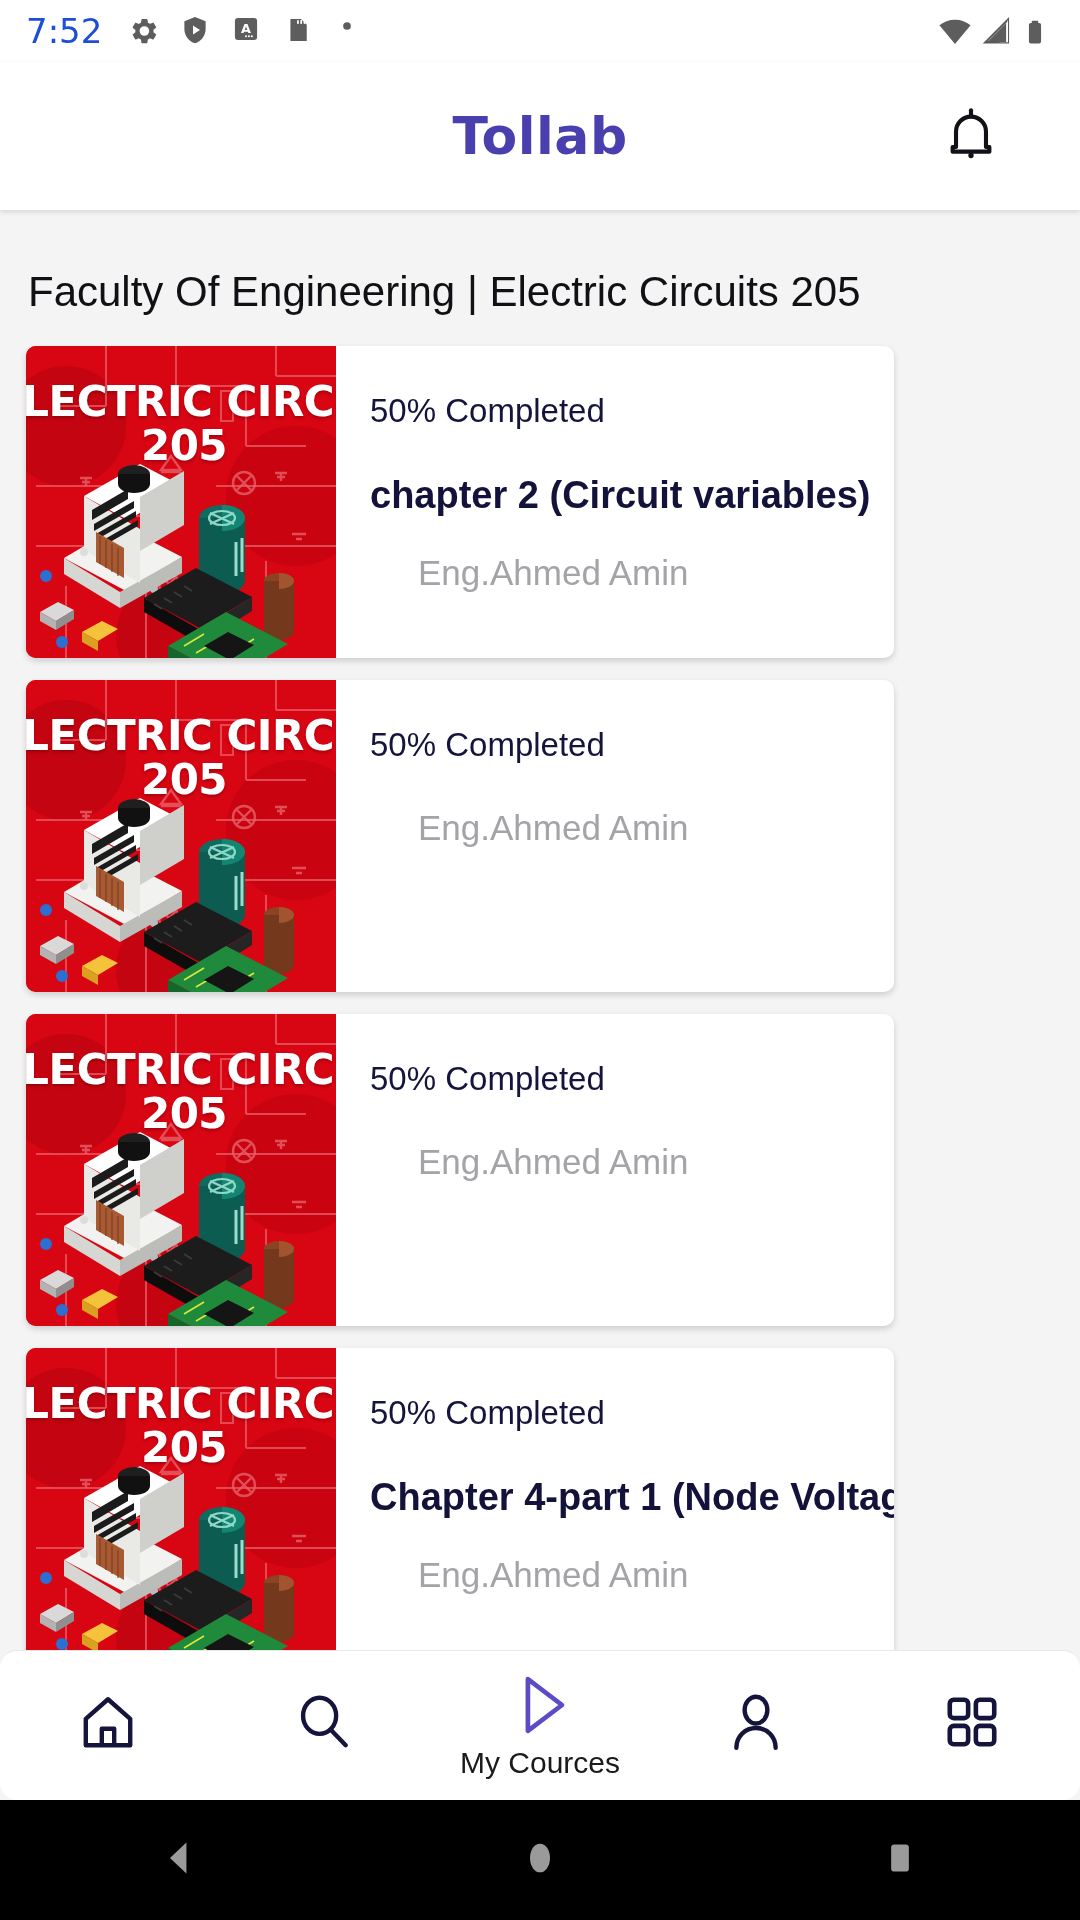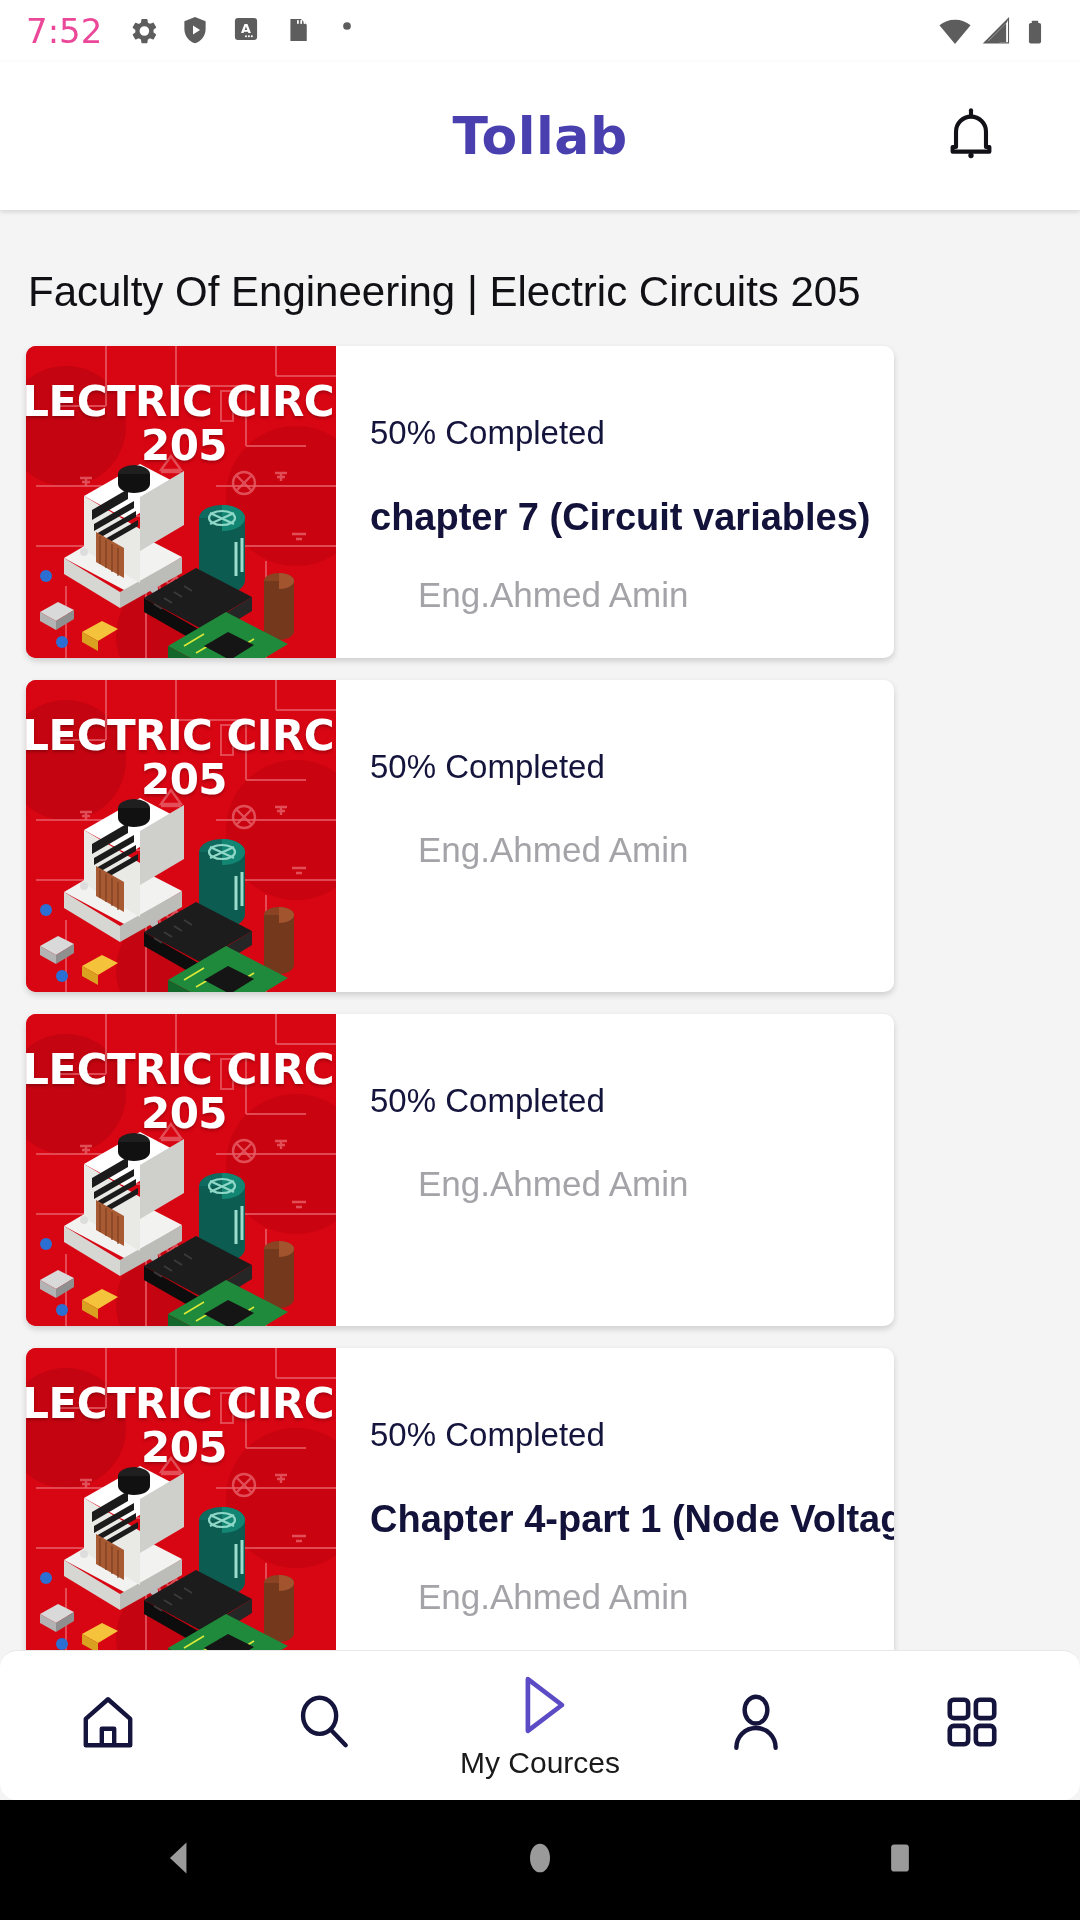--- a/index.html
+++ b/index.html
@@ -11,21 +11,21 @@
   }
   #screen { position:relative; width:1080px; height:1920px; background:#f4f4f4; }
 
   
   .status-bar {
     position:absolute; top:0; left:0; width:1080px; height:62px;
     background:#ffffff; display:flex; align-items:center;
     padding:0 26px;
   }
   .status-time {
-    font-size:34px; color:#ec4899; letter-spacing:0px;
+    font-size:34px; color:#1d4ed8; letter-spacing:0px;
     font-family:"DejaVu Sans", sans-serif;
   }
   .status-icons-left { display:flex; align-items:center; gap:20px; margin-left:26px; }
   .status-icons-right { margin-left:auto; display:flex; align-items:center; gap:10px; }
   .sicon { width:32px; height:32px; display:block; }
   .sicon svg { display:block; }
 
   
   .app-bar {
     position:absolute; top:62px; left:0; width:1080px; height:148px;
@@ -89,21 +89,21 @@
   }
   .thumb-title .num { display:block; font-size:42px; }
 
   .card-body {
     flex:1; padding:46px 30px 0 34px;
     display:flex; flex-direction:column;
   }
   .progress-text {
     font-family:"Liberation Sans Narrow","Liberation Sans", sans-serif;
     font-stretch:condensed;
-    font-size:33px; color:#14143c; margin-bottom:44px;margin-top:22px;
+    font-size:33px; color:#14143c; margin-bottom:44px;
   }
   .chapter-title {
     font-family:"Liberation Sans Narrow","Liberation Sans", sans-serif;
     font-stretch:condensed;
     font-size:38px; font-weight:bold; color:#12123a;
     margin-bottom:36px; white-space:nowrap;
   }
   .instructor {
     font-family:"Liberation Sans Narrow","Liberation Sans", sans-serif;
     font-stretch:condensed;
@@ -312,21 +312,21 @@
               <path d="M178 300l24-14 26 13-24 15z" fill="#151515"></path>
             </g>
           </svg>
           <div class="thumb-title">
             <span>ELECTRIC CIRCUITS</span>
             <span class="num">205</span>
           </div>
         </div>
         <div class="card-body">
           <div class="progress-text">50% Completed</div>
-          <div class="chapter-title">chapter 7 (Circuit variables)</div>
+          <div class="chapter-title">chapter 2 (Circuit variables)</div>
           <div class="instructor">Eng.Ahmed Amin</div>
         </div>
       </div>
 
       <div class="course-card">
         <div class="thumb">
           <svg class="thumb-bg" viewBox="0 0 310 312" preserveAspectRatio="xMidYMid slice">
             <rect width="310" height="312" fill="#d80513"></rect>
             <circle cx="40" cy="80" r="60" fill="#c40410"></circle>
             <circle cx="270" cy="150" r="70" fill="#c90410"></circle>

